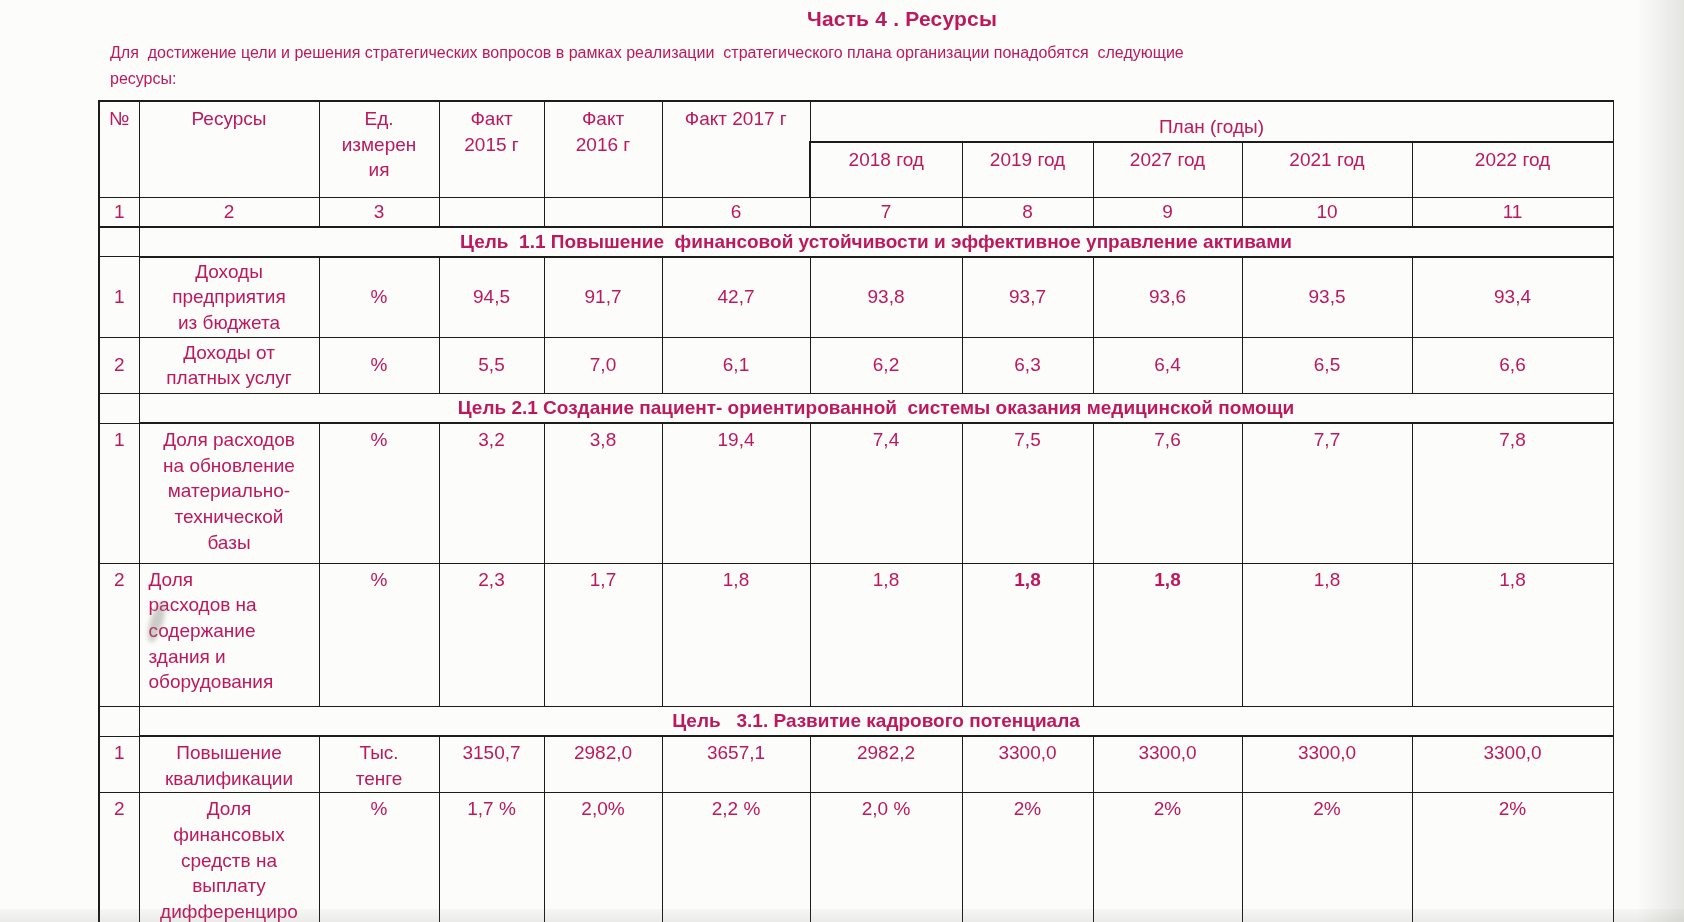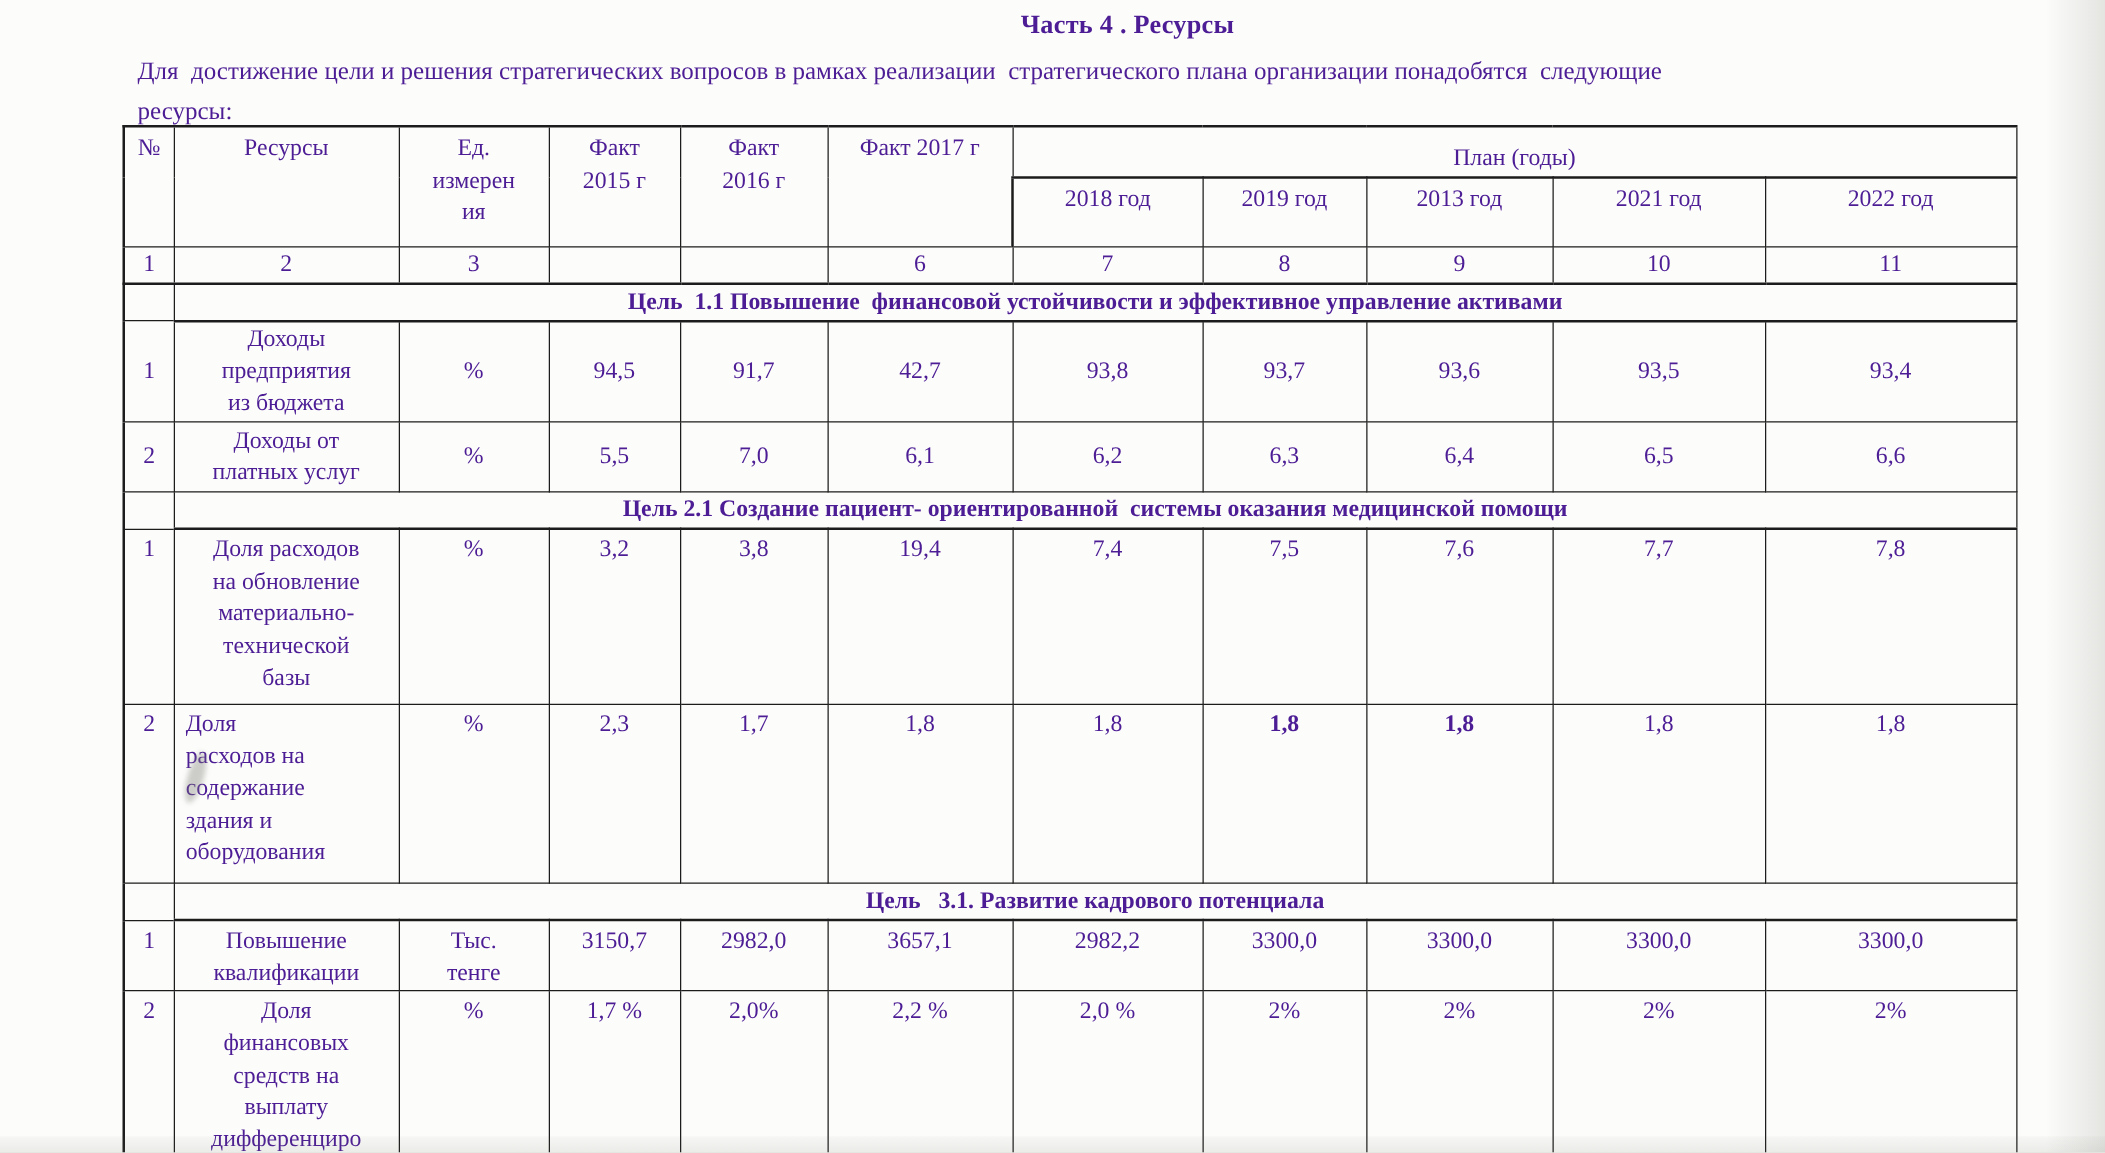--- a/index.html
+++ b/index.html
@@ -1,28 +1,28 @@
 <!DOCTYPE html>
 <html><head>
 <meta charset="utf-8">
 <style>
   * { margin:0; padding:0; box-sizing:border-box; }
   html,body { background:#d8d8d4; }
   .sheet {
     position:relative; width:1684px; height:922px; margin:0 auto;
     background:#fcfcfa; overflow:hidden;
-    font-family:Liberation Serif, serif; color:#4c1d95;
+    font-family:Liberation Sans, sans-serif; color:#be185d;
   }
   .title {
     padding-top:7px; padding-left:120px; text-align:center;
     font-size:21px; font-weight:bold; letter-spacing:.2px;
   }
   .intro {
     margin:9px 0 0 110px; width:1490px;
-    font-size:20px; line-height:1.62; white-space:pre-wrap;
+    font-size:16px; line-height:1.62; white-space:pre-wrap;
   }
   table.res {
     position:absolute; left:98px; top:100px; width:1514px;
     border-collapse:collapse; table-layout:fixed; font-size:19px;
   }
   .res th, .res td {
     border:1.7px solid #1c1c1c; text-align:center; vertical-align:middle;
     white-space:pre-line; padding:1px 4px; font-weight:normal; line-height:1.35;
   }
   .res thead th { vertical-align:top; padding-top:4px; }
@@ -91,21 +91,21 @@
         <th rowspan="2">Факт
 2015 г</th>
         <th rowspan="2">Факт
 2016 г</th>
         <th rowspan="2">Факт 2017 г</th>
         <th colspan="5" class="plan-group">План (годы)</th>
       </tr>
       <tr class="h2">
         <th>2018 год</th>
         <th>2019 год</th>
-        <th>2013 год</th>
+        <th>2027 год</th>
         <th>2021 год</th>
         <th>2022 год</th>
       </tr>
       <tr class="numrow">
         <td>1</td>
         <td>2</td>
         <td>3</td>
         <td></td>
         <td></td>
         <td>6</td>

